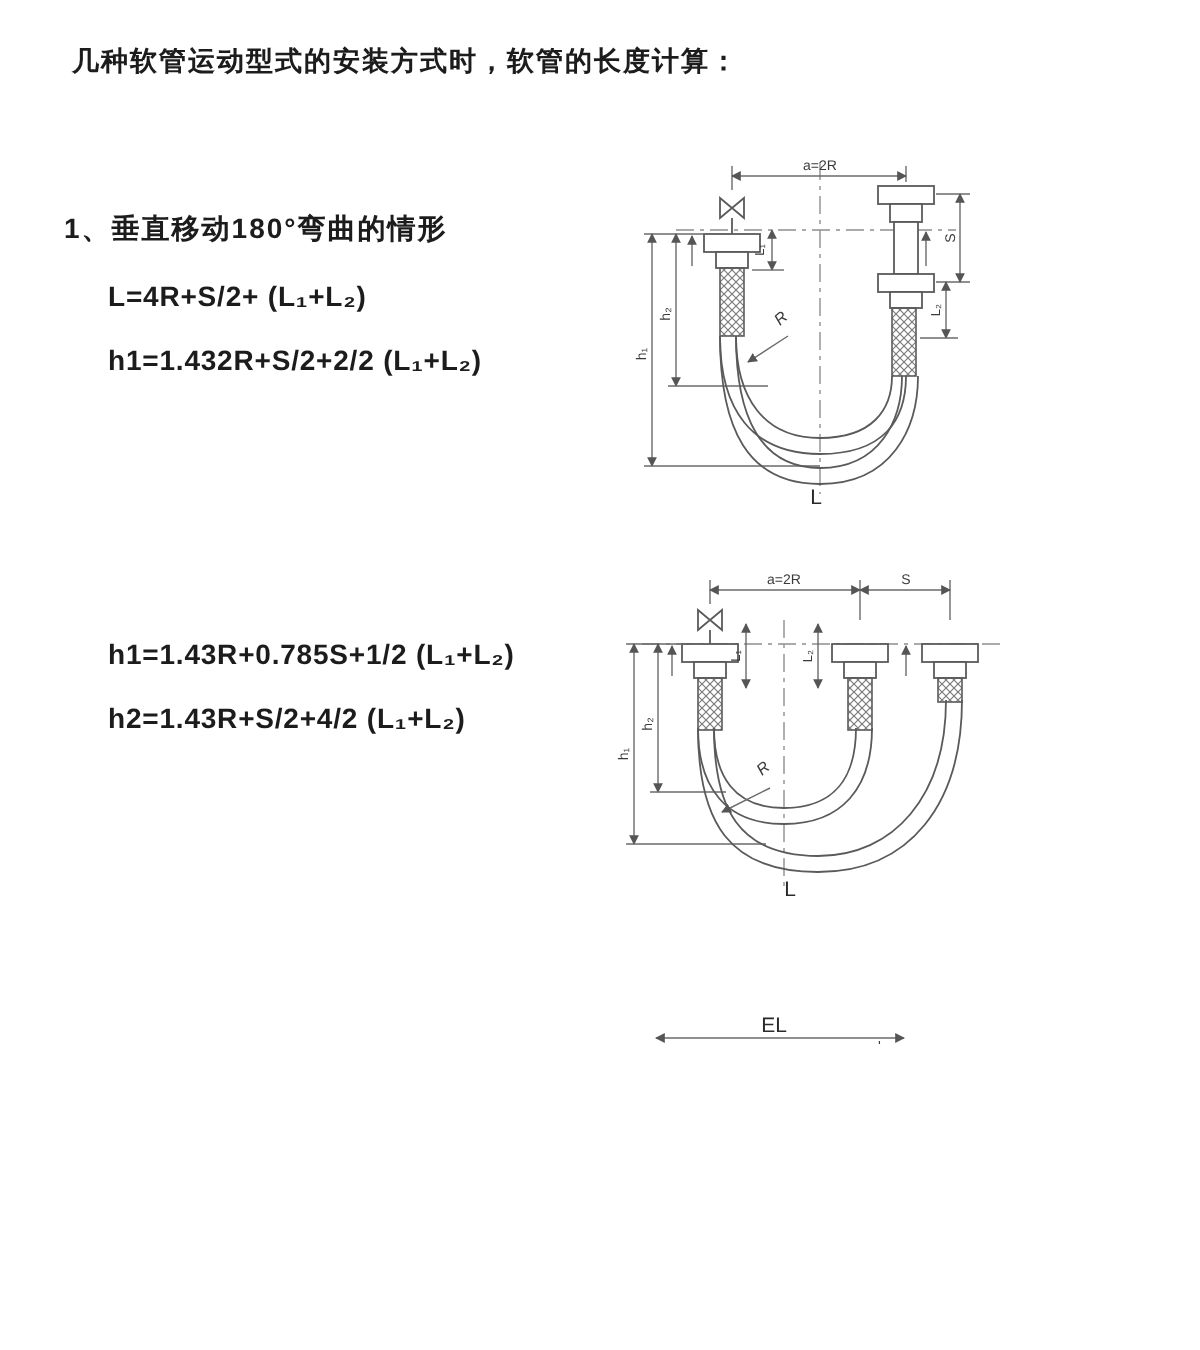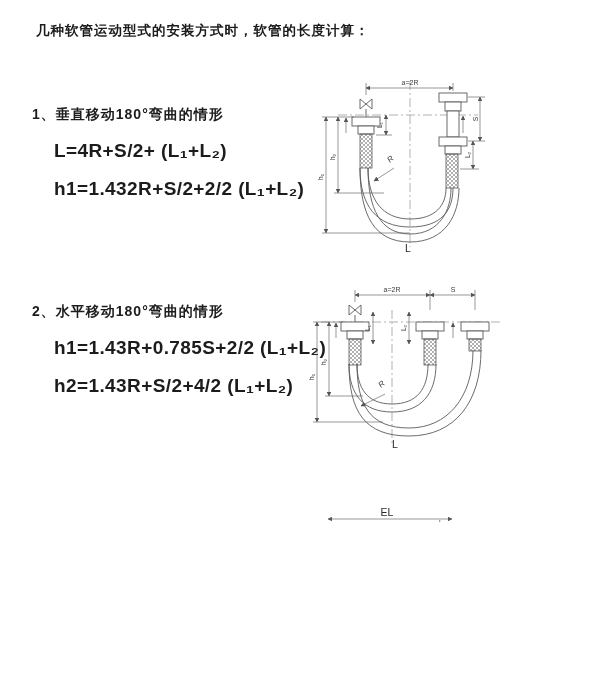--- a/index.html
+++ b/index.html
@@ -1,21 +1,21 @@
 <!DOCTYPE html>
 <html><head>
 <meta charset="utf-8">
 <style>
   html,body{margin:0;padding:0;}
   body{background:#ffffff;font-family:"Liberation Sans", sans-serif;}
   .page{position:relative;width:600px;height:522px;background:#ffffff;overflow:hidden;color:#1c1c1c;}
   .page-title{position:absolute;left:36px;top:22px;font-size:13.5px;font-weight:700;letter-spacing:1px;}
   .section{position:absolute;left:32px;}
   .section-heading{font-size:14px;font-weight:700;letter-spacing:1px;white-space:nowrap;}
-  .formula{font-size:19px;font-weight:600;letter-spacing:.4px;margin-left:22px;margin-top:16px;white-space:nowrap;}
+  .formula{font-size:14px;font-weight:600;letter-spacing:.4px;margin-left:22px;margin-top:16px;white-space:nowrap;}
   #sec1{top:106px;}
   #sec2{top:303px;}
   #sec3{top:518px;}
   .diag{position:absolute;}
   #d1{left:310px;top:75px;}
   #d2{left:303px;top:282px;}
   #d3{left:295px;top:498px;}
   svg .ln{stroke:#5a5a5a;stroke-width:.9;fill:none;}
   svg .thin{stroke:#6a6a6a;stroke-width:.7;fill:none;}
   svg .cl{stroke:#8f8f8f;stroke-width:.7;fill:none;stroke-dasharray:9 3 2 3;}
@@ -33,22 +33,21 @@
 
   <div class="page-title">几种软管运动型式的安装方式时，软管的长度计算：</div>
 
   <div class="section" id="sec1">
     <div class="section-heading">1、垂直移动180°弯曲的情形</div>
     <div class="formula">L=4R+S/2+ (L₁+L₂)</div>
     <div class="formula">h1=1.432R+S/2+2/2 (L₁+L₂)</div>
   </div>
 
   <div class="section" id="sec2">
-    <div class="section-heading">2、水平移动180°弯曲的情形</div>
-    <div class="formula">h1=1.43R+0.785S+2/2 (L₁+L₂)</div>
+    <div class="formula">h1=1.43R+0.785S+1/2 (L₁+L₂)</div>
     <div class="formula">h2=1.43R+S/2+4/2 (L₁+L₂)</div>
   </div>
 
 
   <svg id="d1" class="diag" width="285" height="180" viewBox="0 0 285 180">
     <defs>
       <marker id="ar1" viewBox="0 0 10 10" refX="9" refY="5" markerWidth="7" markerHeight="7" orient="auto-start-reverse">
         <path d="M0,0L10,5L0,10z" fill="#555"></path>
       </marker>
       <pattern id="ht1" width="4" height="4" patternUnits="userSpaceOnUse">

